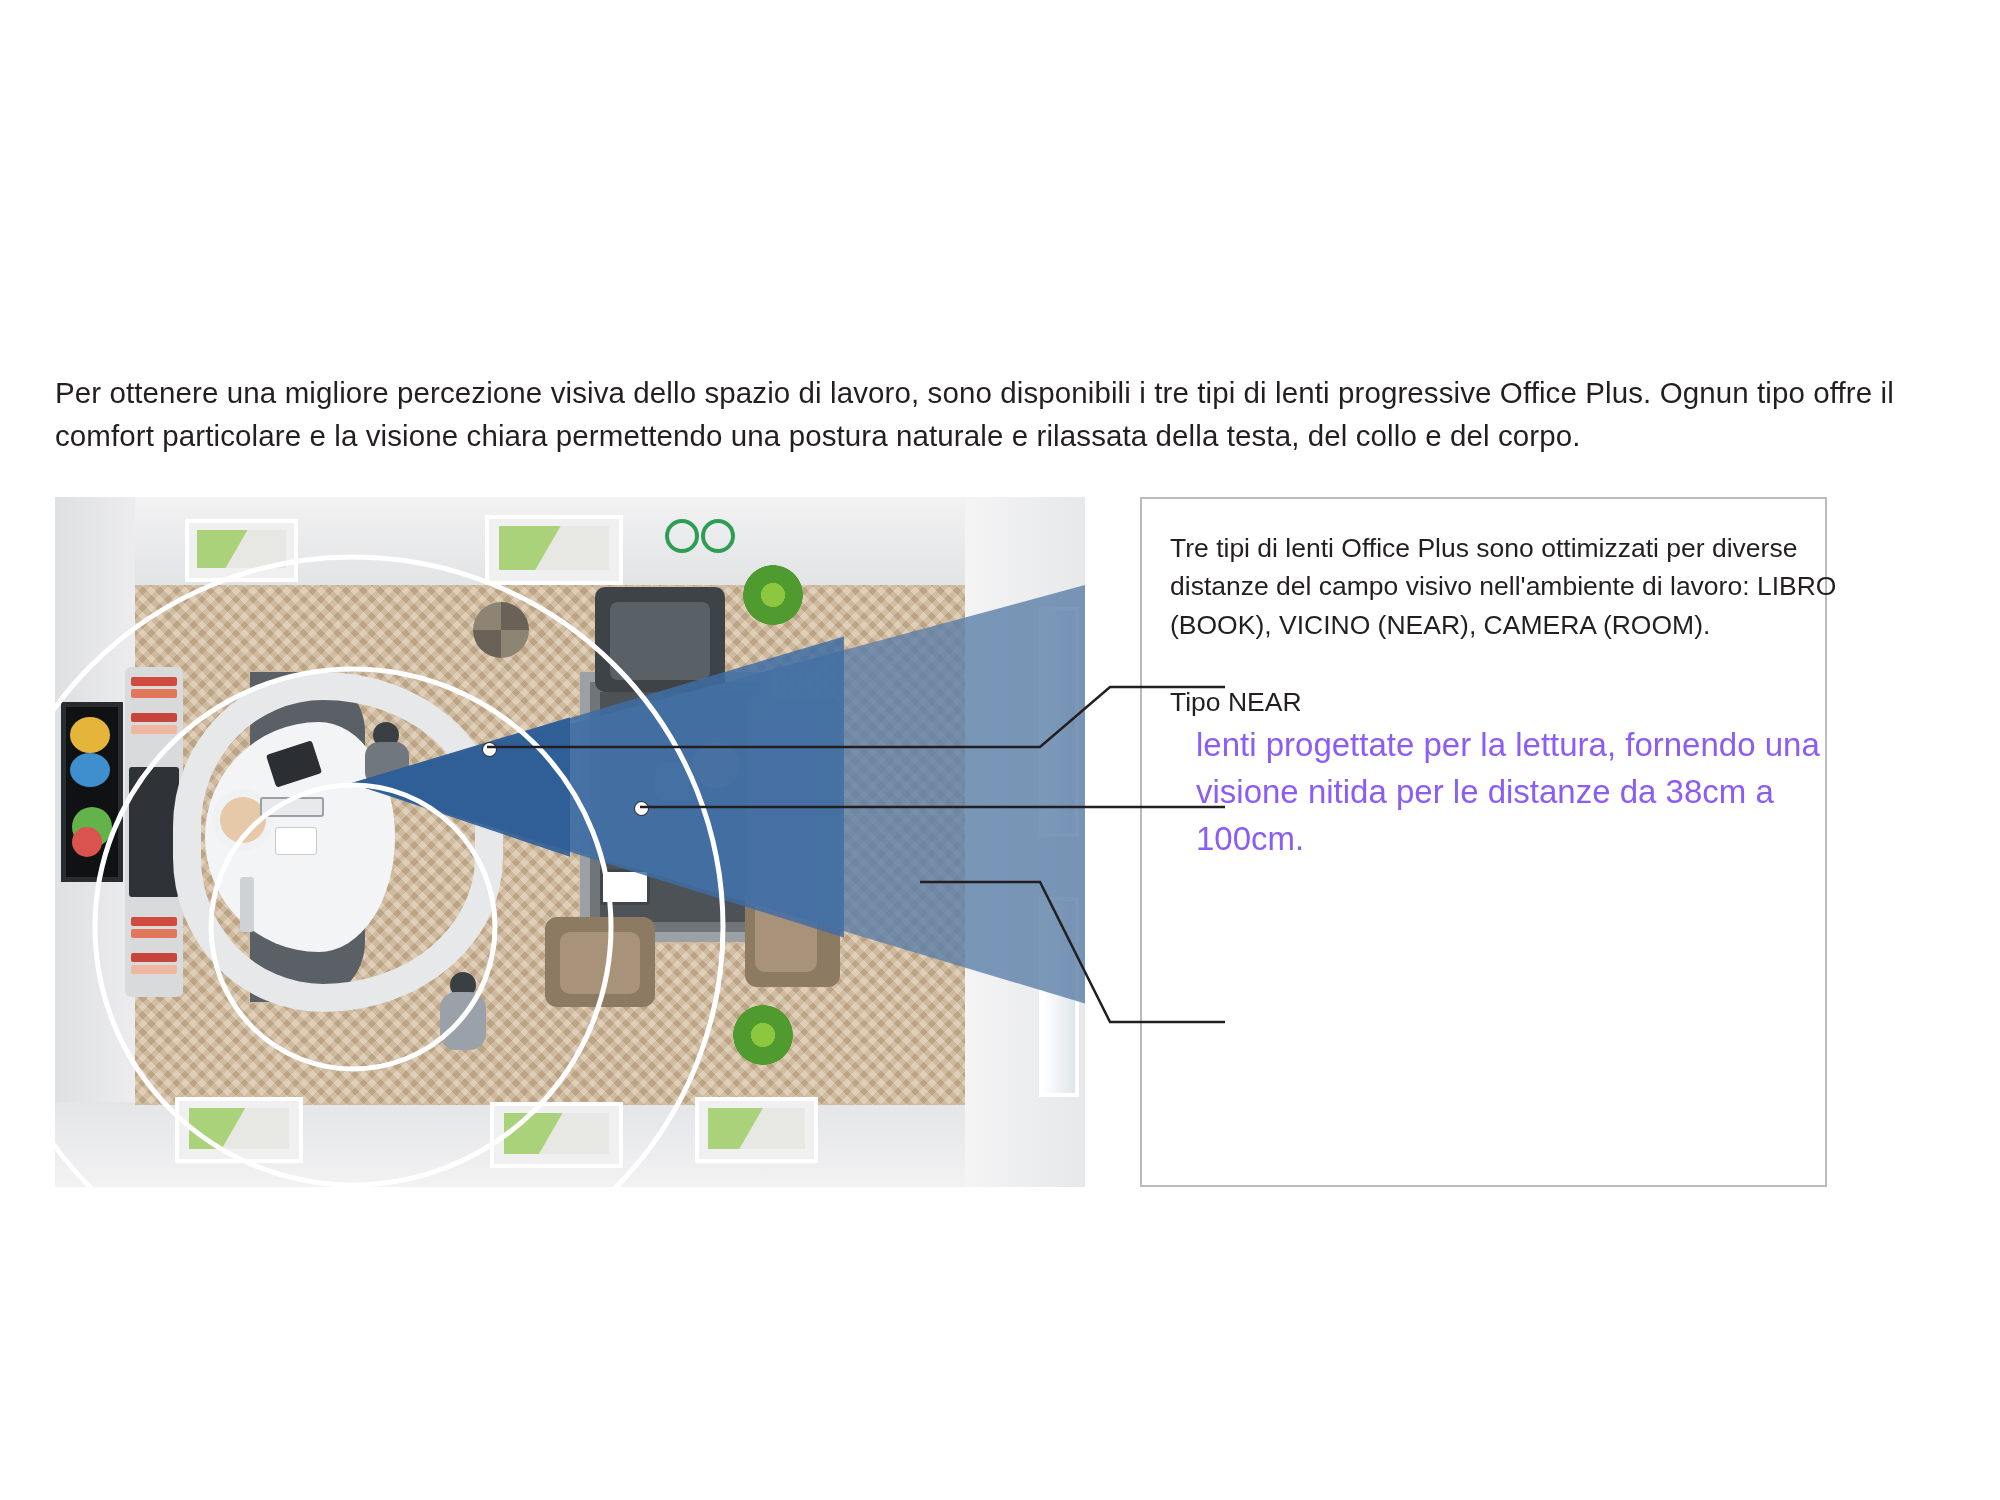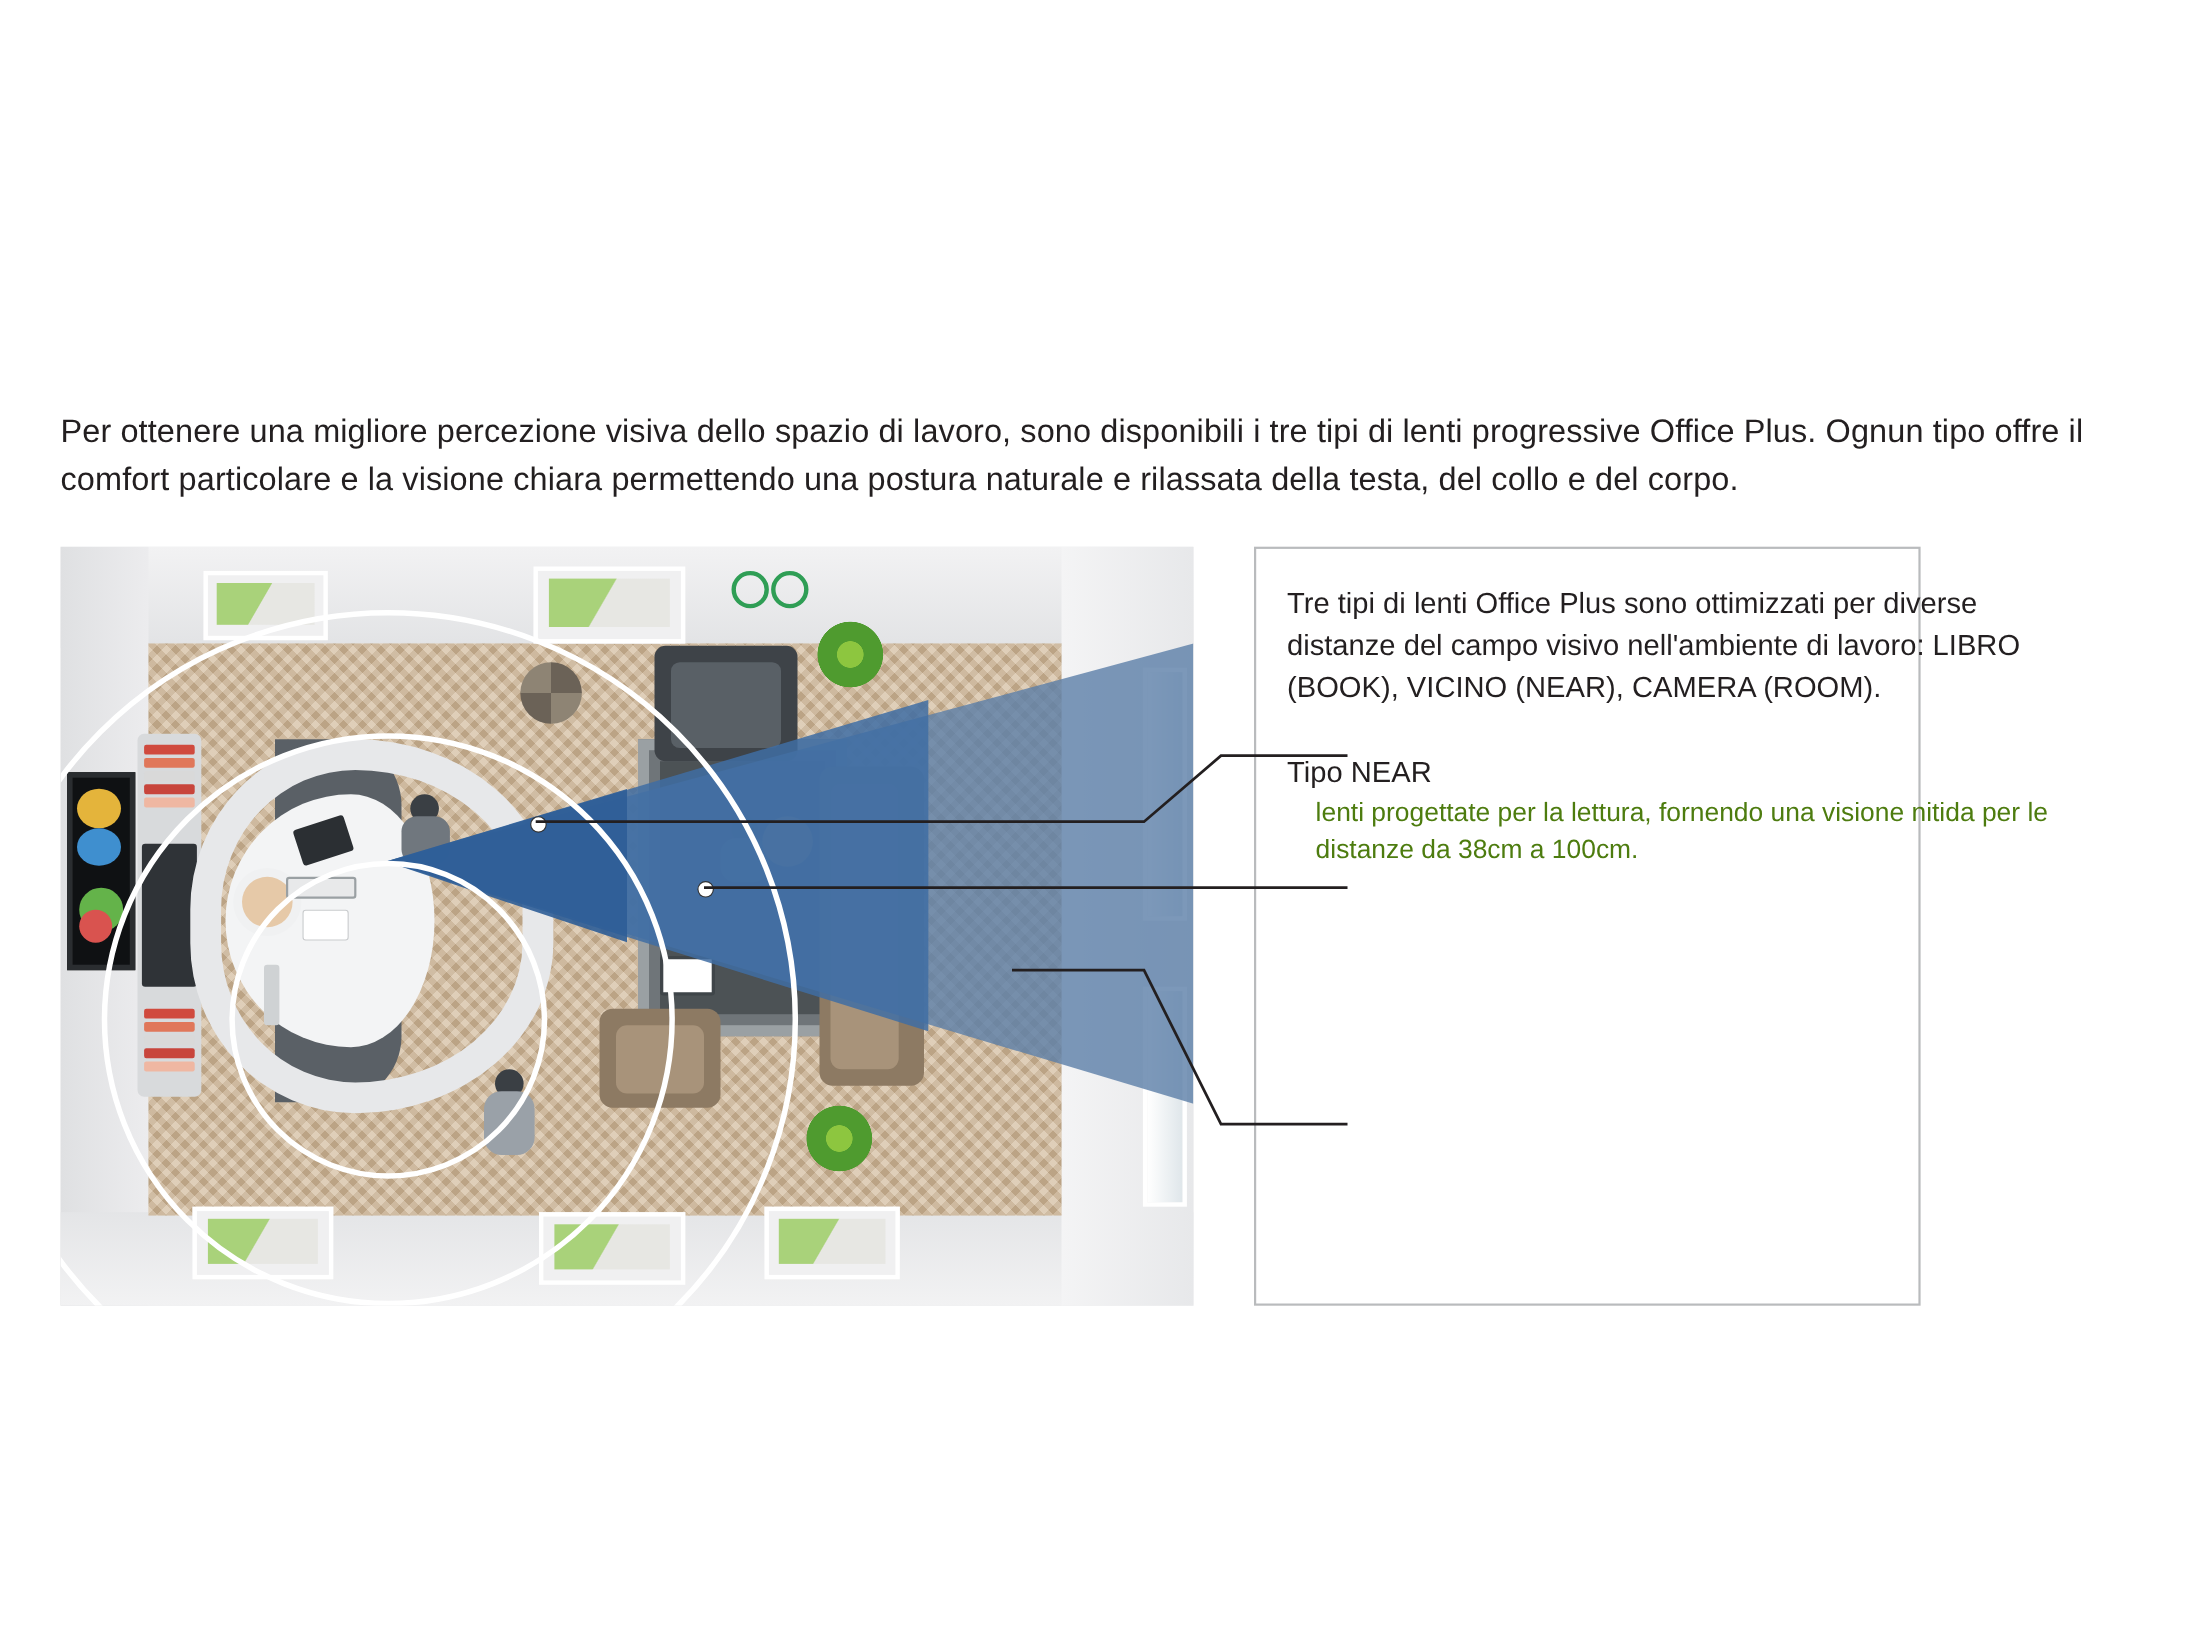--- a/index.html
+++ b/index.html
@@ -187,43 +187,43 @@
     background: #ffffff;
     border-radius: 50%;
     box-shadow: 0 0 0 1px #333;
   }
 
   
   #panel {
     position: absolute;
     left: 1140px;
     top: 465px;
-    width: 606px;
+    width: 687px;
     height: 690px;
     border: 2px solid #b9bbbd;
     box-sizing: border-box;
     background: #ffffff;
   }
   #panel-intro {
     position: absolute;
     left: 28px; top: 30px; width: 710px;
     font-size: 26.5px;
     line-height: 1.45;
     color: #231f20;
   }
   .type-block { position: absolute; left: 28px; width: 715px; }
   .type-title {
     font-size: 26.5px;
     color: #231f20;
     margin-bottom: 4px;
   }
   .type-desc {
-    font-size: 24px;
+    font-size: 33px;
     line-height: 1.42;
-    color: #4d7c0f;
+    color: #8b5cf6;
     padding-left: 26px;
   }
   #block-book { top: 188px; }
   #block-near { top: 360px; }
   #block-room { top: 530px; }
 
   
   #leaders {
     position: absolute;
     left: 0; top: 0;

